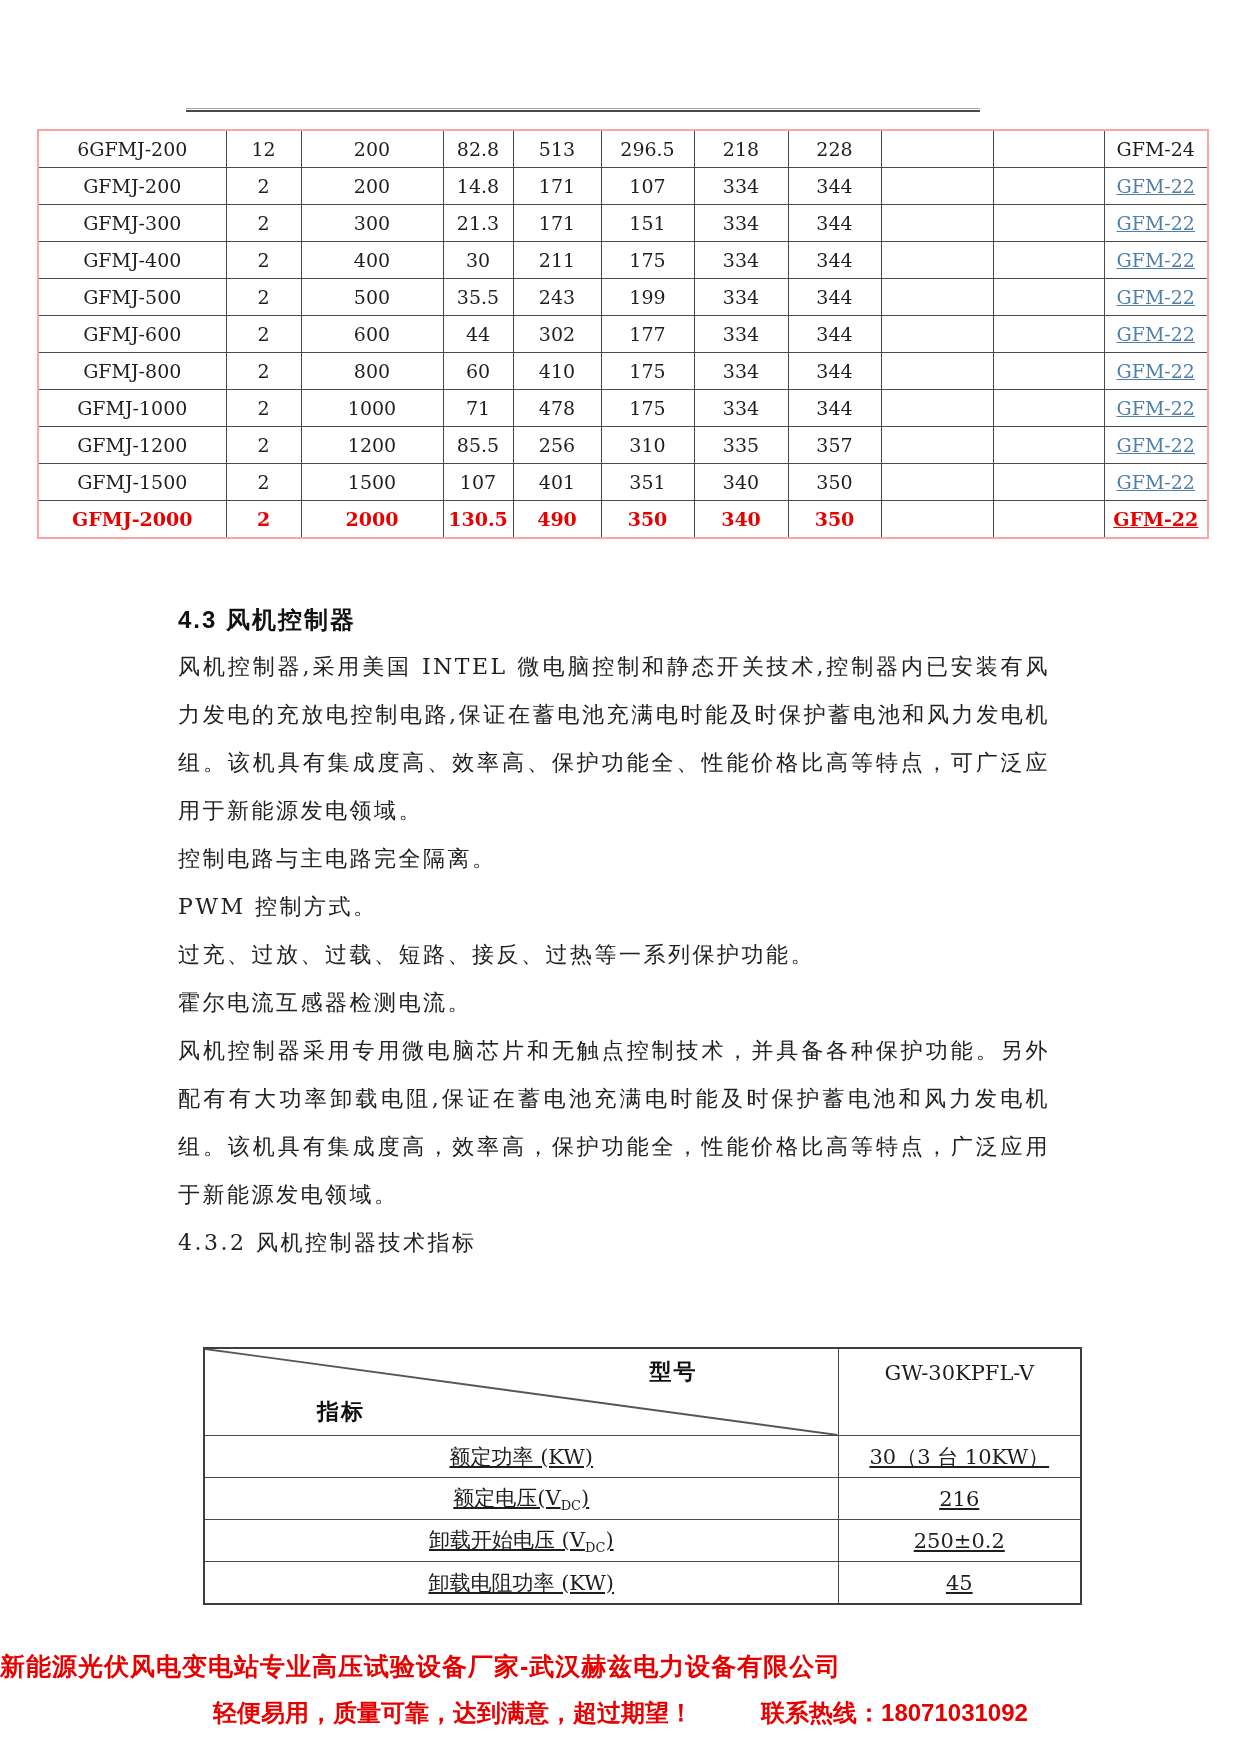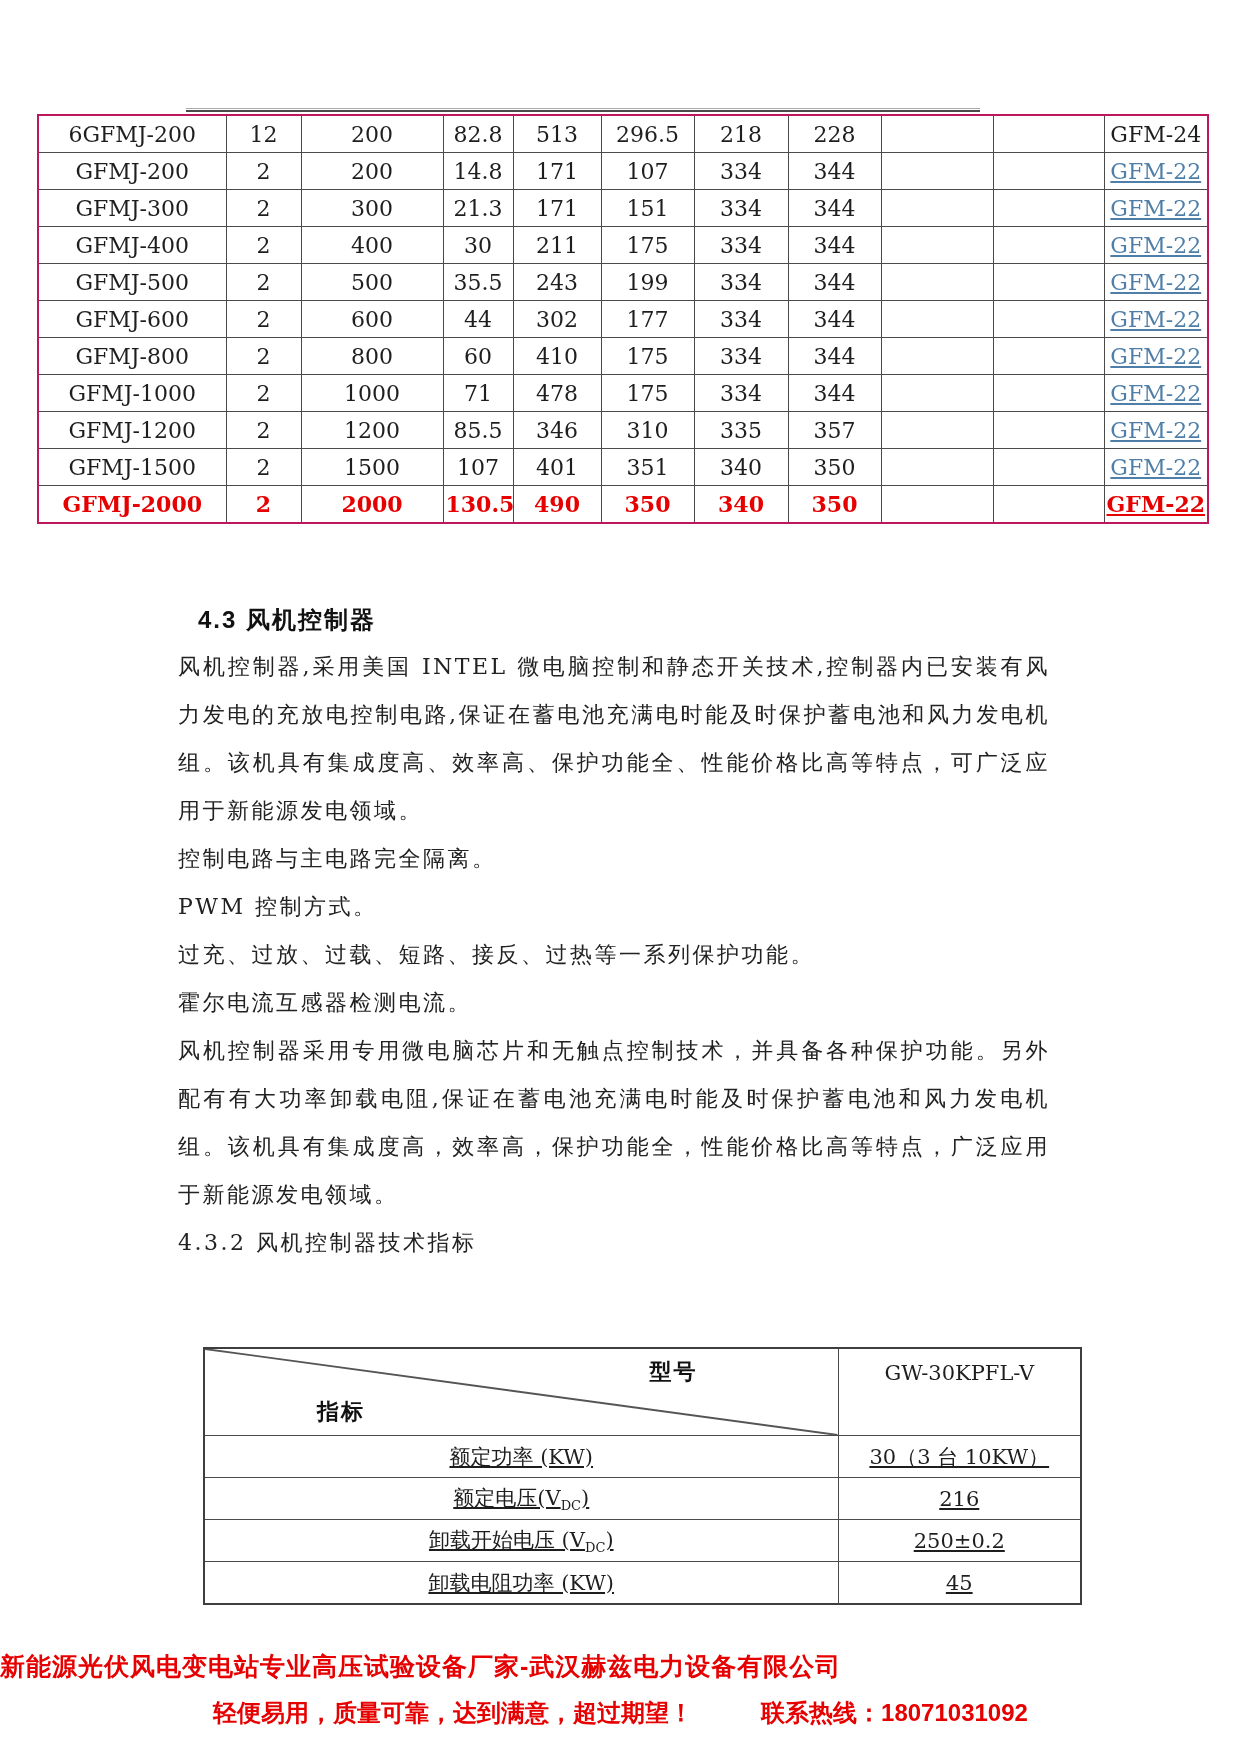--- a/index.html
+++ b/index.html
@@ -8,36 +8,36 @@
     background:#ffffff; overflow:hidden;
     font-family:"DejaVu Serif","Liberation Serif",serif; color:#1e1e1e;
   }
   
   .header-rule {
     position:absolute; left:186px; top:108px; width:794px; height:1px;
     border-top:1px solid #a8a8a8; border-bottom:2px solid #4a4a4a;
   }
   
   table.t1 {
-    position:absolute; left:37px; top:114px; width:1170px;
+    position:absolute; left:37px; top:129px; width:1170px;
     border-collapse:collapse; table-layout:fixed;
-    font-size:22px; border:2px solid #be185d;
+    font-size:19px; border:2px solid #fca5a5;
   }
   table.t1 td {
     border:1.5px solid #4a4a4a; height:36px; padding:0 2px;
     text-align:center; vertical-align:middle; white-space:nowrap; overflow:hidden;
   }
   table.t1 tr.red td { color:#e60000; font-weight:bold; }
   .gfm-link { color:#4f7fa8; text-decoration:underline; cursor:pointer; }
   tr.red .gfm-link { color:#e60000; }
   
   .sec-heading {
     position:absolute; left:178px; top:604px;
     font-family:"Liberation Sans","DejaVu Sans",sans-serif;
-    font-weight:bold; font-size:24px; letter-spacing:2px; color:#111;margin-left:20px;
+    font-weight:bold; font-size:24px; letter-spacing:2px; color:#111;
   }
   .body-text {
     position:absolute; left:178px; top:643px; width:872px;
     font-size:22px; line-height:48px; letter-spacing:2.5px;
     text-align:justify; color:#222;
   }
   .body-text p { margin:0; }
   
   table.t2 {
     position:absolute; left:203px; top:1347px; width:877px;
@@ -196,21 +196,21 @@
           <td>344</td>
           <td></td>
           <td></td>
           <td><span class="gfm-link">GFM-22</span></td>
         </tr>
         <tr>
           <td>GFMJ-1200</td>
           <td>2</td>
           <td>1200</td>
           <td>85.5</td>
-          <td>346</td>
+          <td>256</td>
           <td>310</td>
           <td>335</td>
           <td>357</td>
           <td></td>
           <td></td>
           <td><span class="gfm-link">GFM-22</span></td>
         </tr>
         <tr>
           <td>GFMJ-1500</td>
           <td>2</td>

